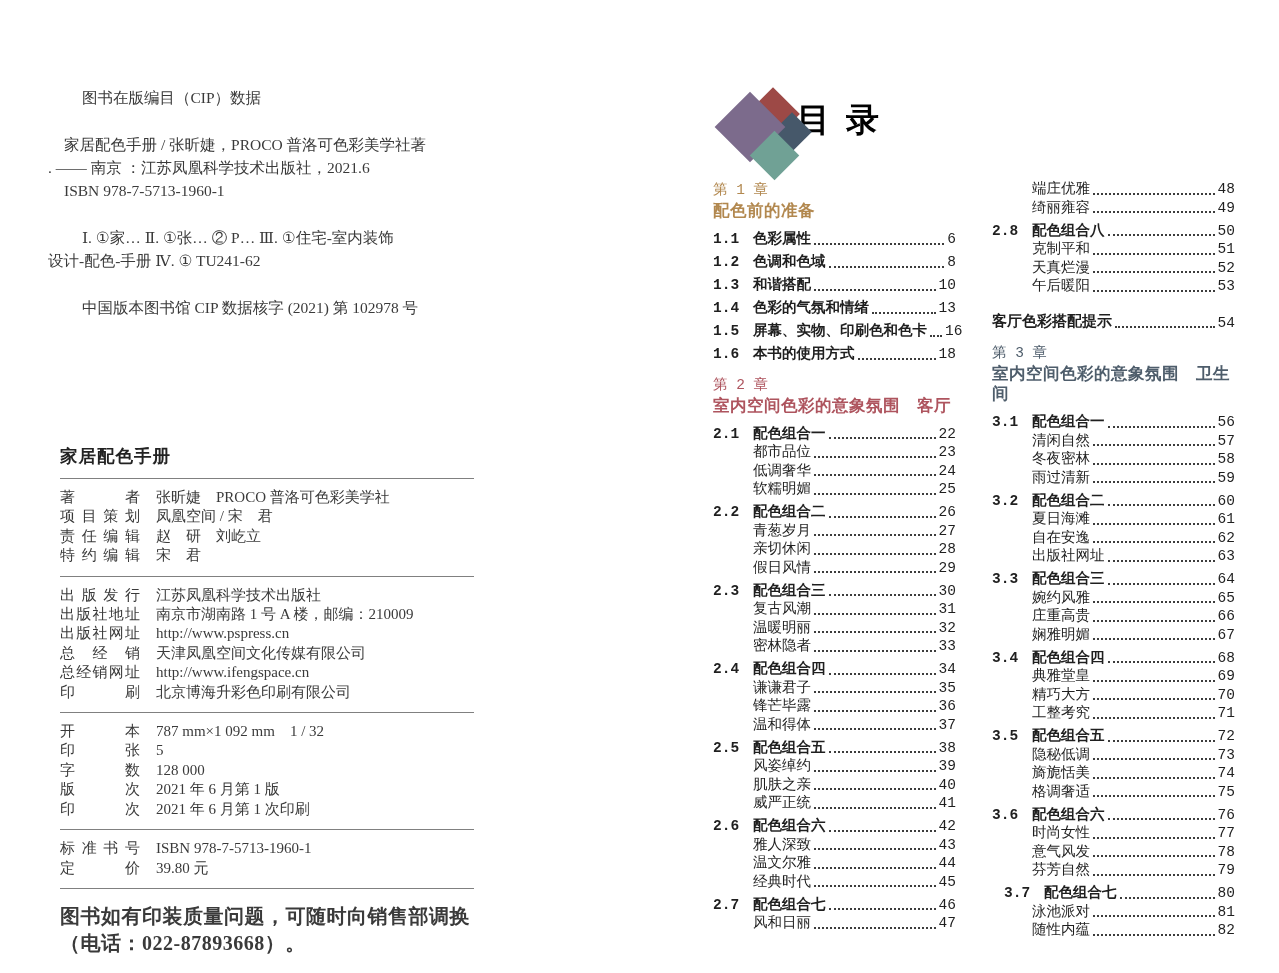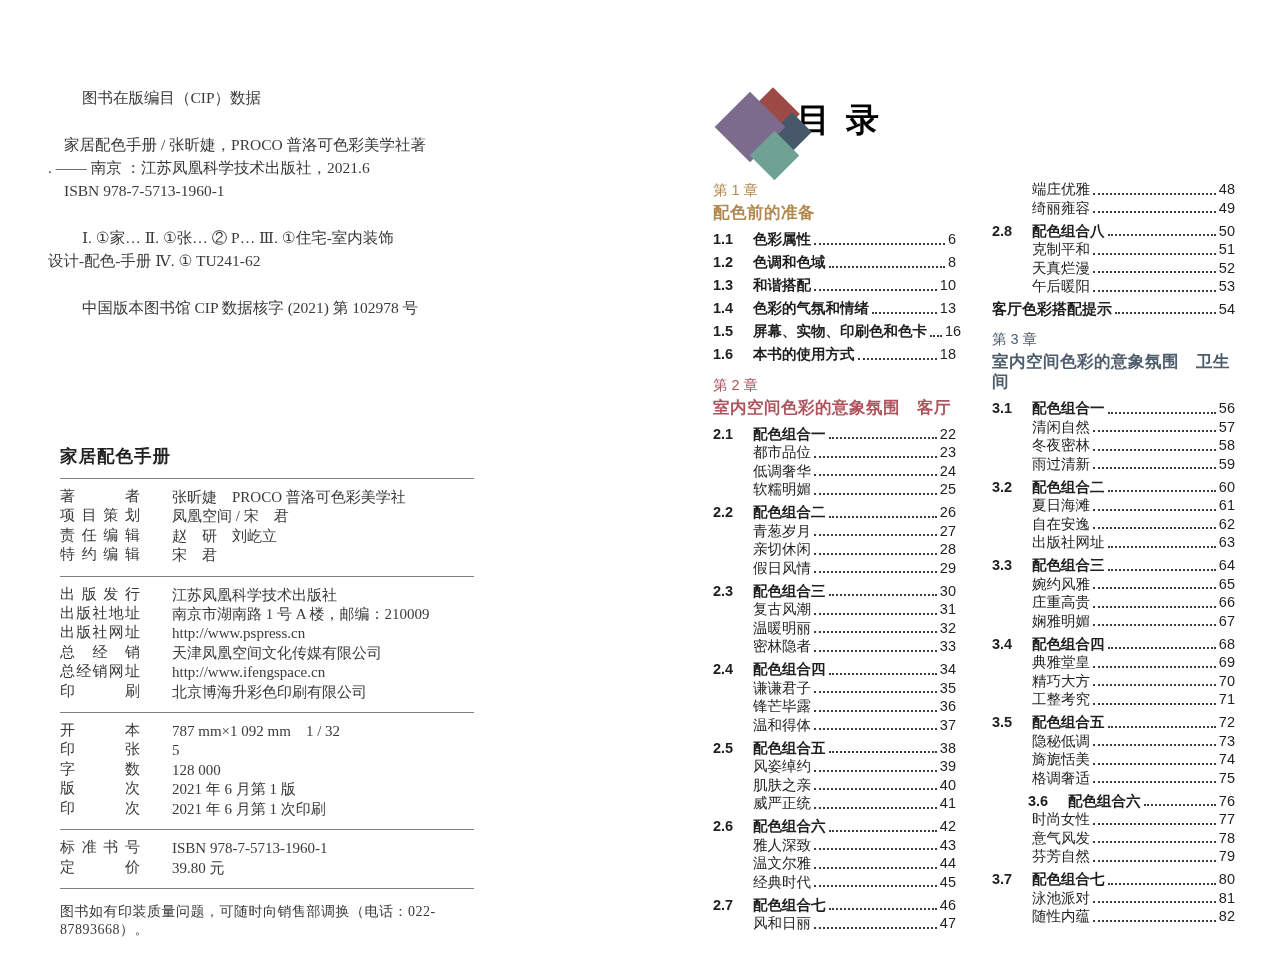--- a/index.html
+++ b/index.html
@@ -25,55 +25,55 @@
     font-size:15px;color:#3a3a3a;
   }
   .colo-title{
     font-family:"Liberation Sans","DejaVu Sans",sans-serif;
     font-weight:bold;font-size:17.5px;color:#222;
     margin:0 0 10px 0;letter-spacing:1px;
   }
   .colo-section{border-top:1px solid #808080;padding:9px 0 10px 0;}
   .colo-row{display:flex;line-height:19.4px;}
   .colo-label{
-    width:80px;flex-shrink:0;margin-right:32px;
-    text-align:justify;text-align-last:justify;font-family:Liberation Mono, monospace;
+    width:80px;flex-shrink:0;margin-right:16px;
+    text-align:justify;text-align-last:justify;
   }
   .colo-value{flex:1;}
   .colo-note{
     border-top:1px solid #808080;padding-top:14px;
-    font-weight:normal;font-size:14px;letter-spacing:0.5px;
+    font-weight:bold;font-size:20px;letter-spacing:0.5px;
   }
 
   
   .toc{position:absolute;left:713px;top:84px;width:526px;}
   .toc-header{position:relative;height:96px;}
   .diamond{position:absolute;}
   .d-purple{width:50px;height:50px;left:12px;top:18px;transform:rotate(45deg);z-index:3;}
   .d-red{width:38px;height:38px;left:41px;top:11px;transform:rotate(45deg);z-index:1;}
   .d-slate{width:28px;height:28px;left:65px;top:34px;transform:rotate(45deg);z-index:1;}
   .d-teal{width:35px;height:35px;left:44px;top:54px;transform:rotate(45deg);z-index:4;}
   .toc-title{
     position:absolute;left:84px;top:14px;
     font-size:33px;font-weight:600;letter-spacing:16px;color:#000000;
   }
   .toc-cols{display:flex;gap:36px;align-items:flex-start;}
-  .toc-col{width:243px;}
+  .toc-col{width:243px;font-family:Liberation Mono, monospace;}
 
   .t-ch{margin:12px 0 8px 0;}
   .toc-col .t-ch:first-child{margin-top:1px;}
   .t-ch-num{font-size:14.5px;line-height:18px;margin-bottom:3px;}
   .t-ch-title{font-size:16.5px;font-weight:bold;line-height:20px;letter-spacing:0.5px;}
 
   .t-row{display:flex;align-items:flex-end;font-size:14.5px;line-height:18.5px;color:#1f1f1f;}
   .t-row.sec{margin-top:4.5px;}
   .t-num{width:40px;flex-shrink:0;font-weight:bold;}
   .t-row.sec .t-label{font-weight:bold;}
   .t-row.sub{padding-left:40px;}
-  .t-row.standalone{margin-top:4px;}
+  .t-row.standalone{margin-top:18px;}
   .t-row.standalone .t-label{font-weight:bold;font-size:15px;}
   .t-label{white-space:nowrap;}
   .dots{flex:1;min-width:12px;border-bottom:2px dotted #3c3c3c;margin:0 3px 4px 3px;}
   .t-page{white-space:nowrap;}
 </style>
 </head>
 <body>
 
 <div class="cip">
   <div class="ind">图书在版编目（CIP）数据</div>
@@ -503,42 +503,42 @@
           <div class="t-label">旖旎恬美</div>
           <div class="dots"></div>
           <div class="t-page">74</div>
         </div>
         <div class="t-row sub">
           <div class="t-label">格调奢适</div>
           <div class="dots"></div>
           <div class="t-page">75</div>
         </div>
         <div class="t-row sec">
-          <div class="t-num" style="display: inline-block; margin-left: 36px;">3.6</div>
+          <div class="t-num" style="display: inline-block;">3.6</div>
           <div class="t-label">配色组合六</div>
           <div class="dots"></div>
           <div class="t-page">76</div>
         </div>
         <div class="t-row sub">
           <div class="t-label">时尚女性</div>
           <div class="dots"></div>
           <div class="t-page">77</div>
         </div>
         <div class="t-row sub">
           <div class="t-label">意气风发</div>
           <div class="dots"></div>
           <div class="t-page">78</div>
         </div>
         <div class="t-row sub">
           <div class="t-label">芬芳自然</div>
           <div class="dots"></div>
           <div class="t-page">79</div>
         </div>
         <div class="t-row sec">
-          <div class="t-num" style="display: inline-block;">3.7</div>
+          <div class="t-num" style="display: inline-block; margin-left: 12px;">3.7</div>
           <div class="t-label">配色组合七</div>
           <div class="dots"></div>
           <div class="t-page">80</div>
         </div>
         <div class="t-row sub">
           <div class="t-label">泳池派对</div>
           <div class="dots"></div>
           <div class="t-page">81</div>
         </div>
         <div class="t-row sub">

